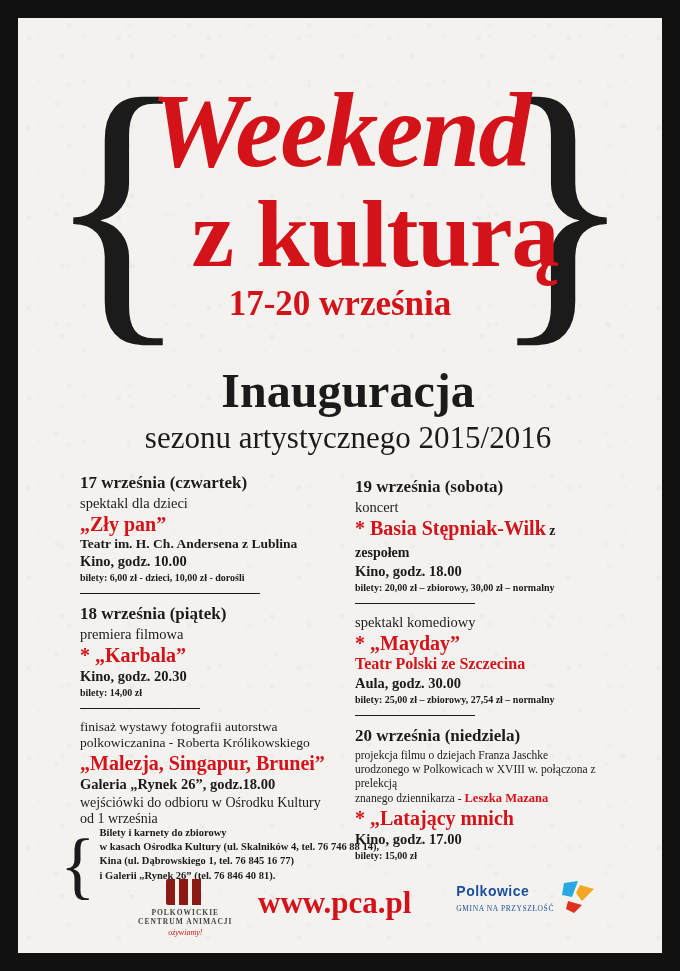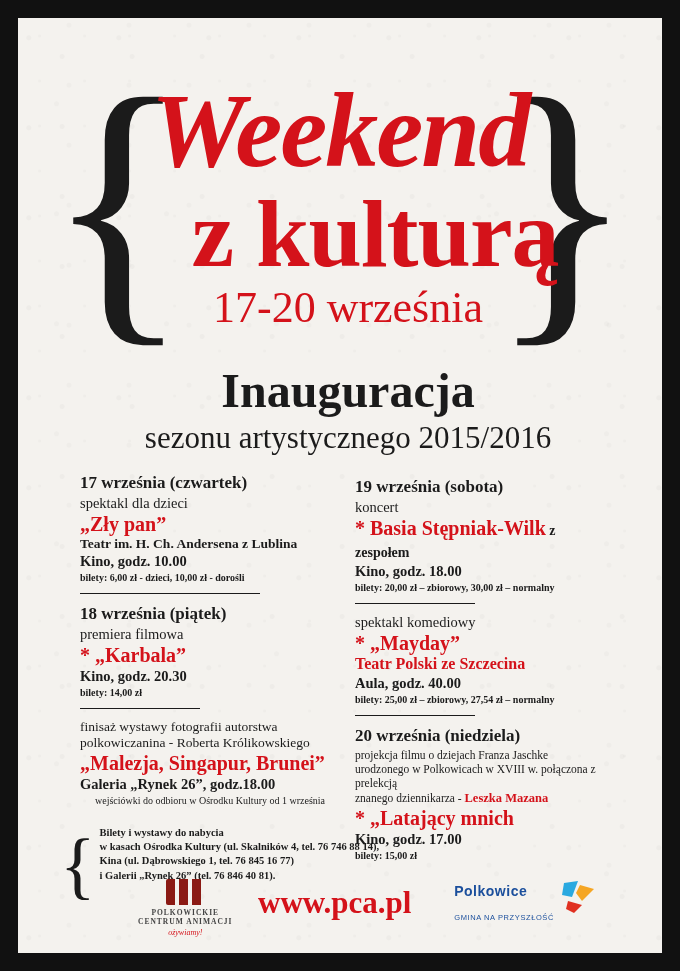--- a/index.html
+++ b/index.html
@@ -76,26 +76,26 @@
     font-weight: bold;
     font-size: 96px;
     line-height: 1;
     color: #d4121a;
     letter-spacing: -1px;
     margin-left: 35px;
   }
   .hero-dates {
     position: absolute;
     top: 268px;
-    left: 8px;
+    left: 0;
     width: 100%;
     text-align: center;
     font-family: "Liberation Serif", serif;
-    font-weight: normal;
-    font-size: 44px;
+    font-weight: bold;
+    font-size: 35px;
     line-height: 1;
     color: #d4121a;
   }
 
   
   .inaug {
     margin-top: 18px;
     text-align: center;
   }
   .inaug-title {
@@ -186,24 +186,23 @@
   }
   .tickets {
     font-family: "Liberation Serif", serif;
     font-weight: bold;
     font-size: 10px;
     color: #1b1b1b;
     margin-top: 2px;
   }
   .note {
     font-family: "Liberation Serif", serif;
-    font-size: 10px;
+    font-size: 14px;
     color: #1b1b1b;
     margin-top: 2px;
-    text-align: right;
   }
   .plain {
     font-family: "Liberation Serif", serif;
     font-size: 13.5px;
     color: #1b1b1b;
     line-height: 1.2;
   }
   .plain-small {
     font-family: "Liberation Serif", serif;
     font-size: 11.5px;
@@ -310,25 +309,25 @@
     text-align: left;
   }
   .logo-polkowice .pk1 {
     font-family: "Liberation Sans", sans-serif;
     font-weight: bold;
     font-size: 14px;
     color: #1b4f9c;
     letter-spacing: 0.5px;
   }
   .logo-polkowice .pk2 {
-    font-family: Liberation Sans, sans-serif;
+    font-family: Liberation Serif, serif;
     font-size: 7.5px;
     color: #1b4f9c;
     letter-spacing: 0.6px;
-    margin-top: 14px;
+    margin-top: 5px;
   }
   .pk-mark {
     position: absolute;
     right: 62px;
     top: 8px;
     width: 40px;
     height: 36px;
   }
 </style>
 </head>
@@ -402,21 +401,21 @@
 
       <hr class="rule rule-short">
 
       <div class="block">
         <div class="kind">spektakl komediowy</div>
         <div class="title-red">
           <span class="star">*</span>
           <span>„Mayday”</span>
         </div>
         <div class="sub-red">Teatr Polski ze Szczecina</div>
-        <div class="when">Aula, godz. 40.00</div>
+        <div class="when">Aula, godz. 30.00</div>
         <div class="tickets">bilety: 25,00 zł – zbiorowy, 27,54 zł – normalny</div>
       </div>
 
       <hr class="rule rule-short">
 
       <div class="block">
         <div class="day">20 września (niedziela)</div>
         <div class="plain-small">projekcja filmu o dziejach Franza Jaschke</div>
         <div class="plain-small">urodzonego w Polkowicach w XVIII w. połączona z prelekcją</div>
         <div class="plain-small"><span>znanego dziennikarza - </span><span class="hl">Leszka Mazana</span></div>
@@ -427,21 +426,21 @@
         <div class="when">Kino, godz. 17.00</div>
         <div class="tickets">bilety: 15,00 zł</div>
       </div>
 
     </div>
   </div>
 
   <div class="footinfo">
     <div class="fbrace">{</div>
     <div class="footinfo-text">
-      <div class="blk">Bilety i wystawy do nabycia</div>
+      <div class="blk">Bilety i karnety do zbiorowy</div>
       <div class="blk">w kasach Ośrodka Kultury (ul. Skalników 4, tel. 76 746 88 14),</div>
       <div class="blk">Kina (ul. Dąbrowskiego 1, tel. 76 845 16 77)</div>
       <div class="blk">i Galerii „Rynek 26” (tel. 76 846 40 81).</div>
     </div>
   </div>
 
   <div class="bottom">
 
     <div class="logo-pca">
       <div class="mark"></div>

